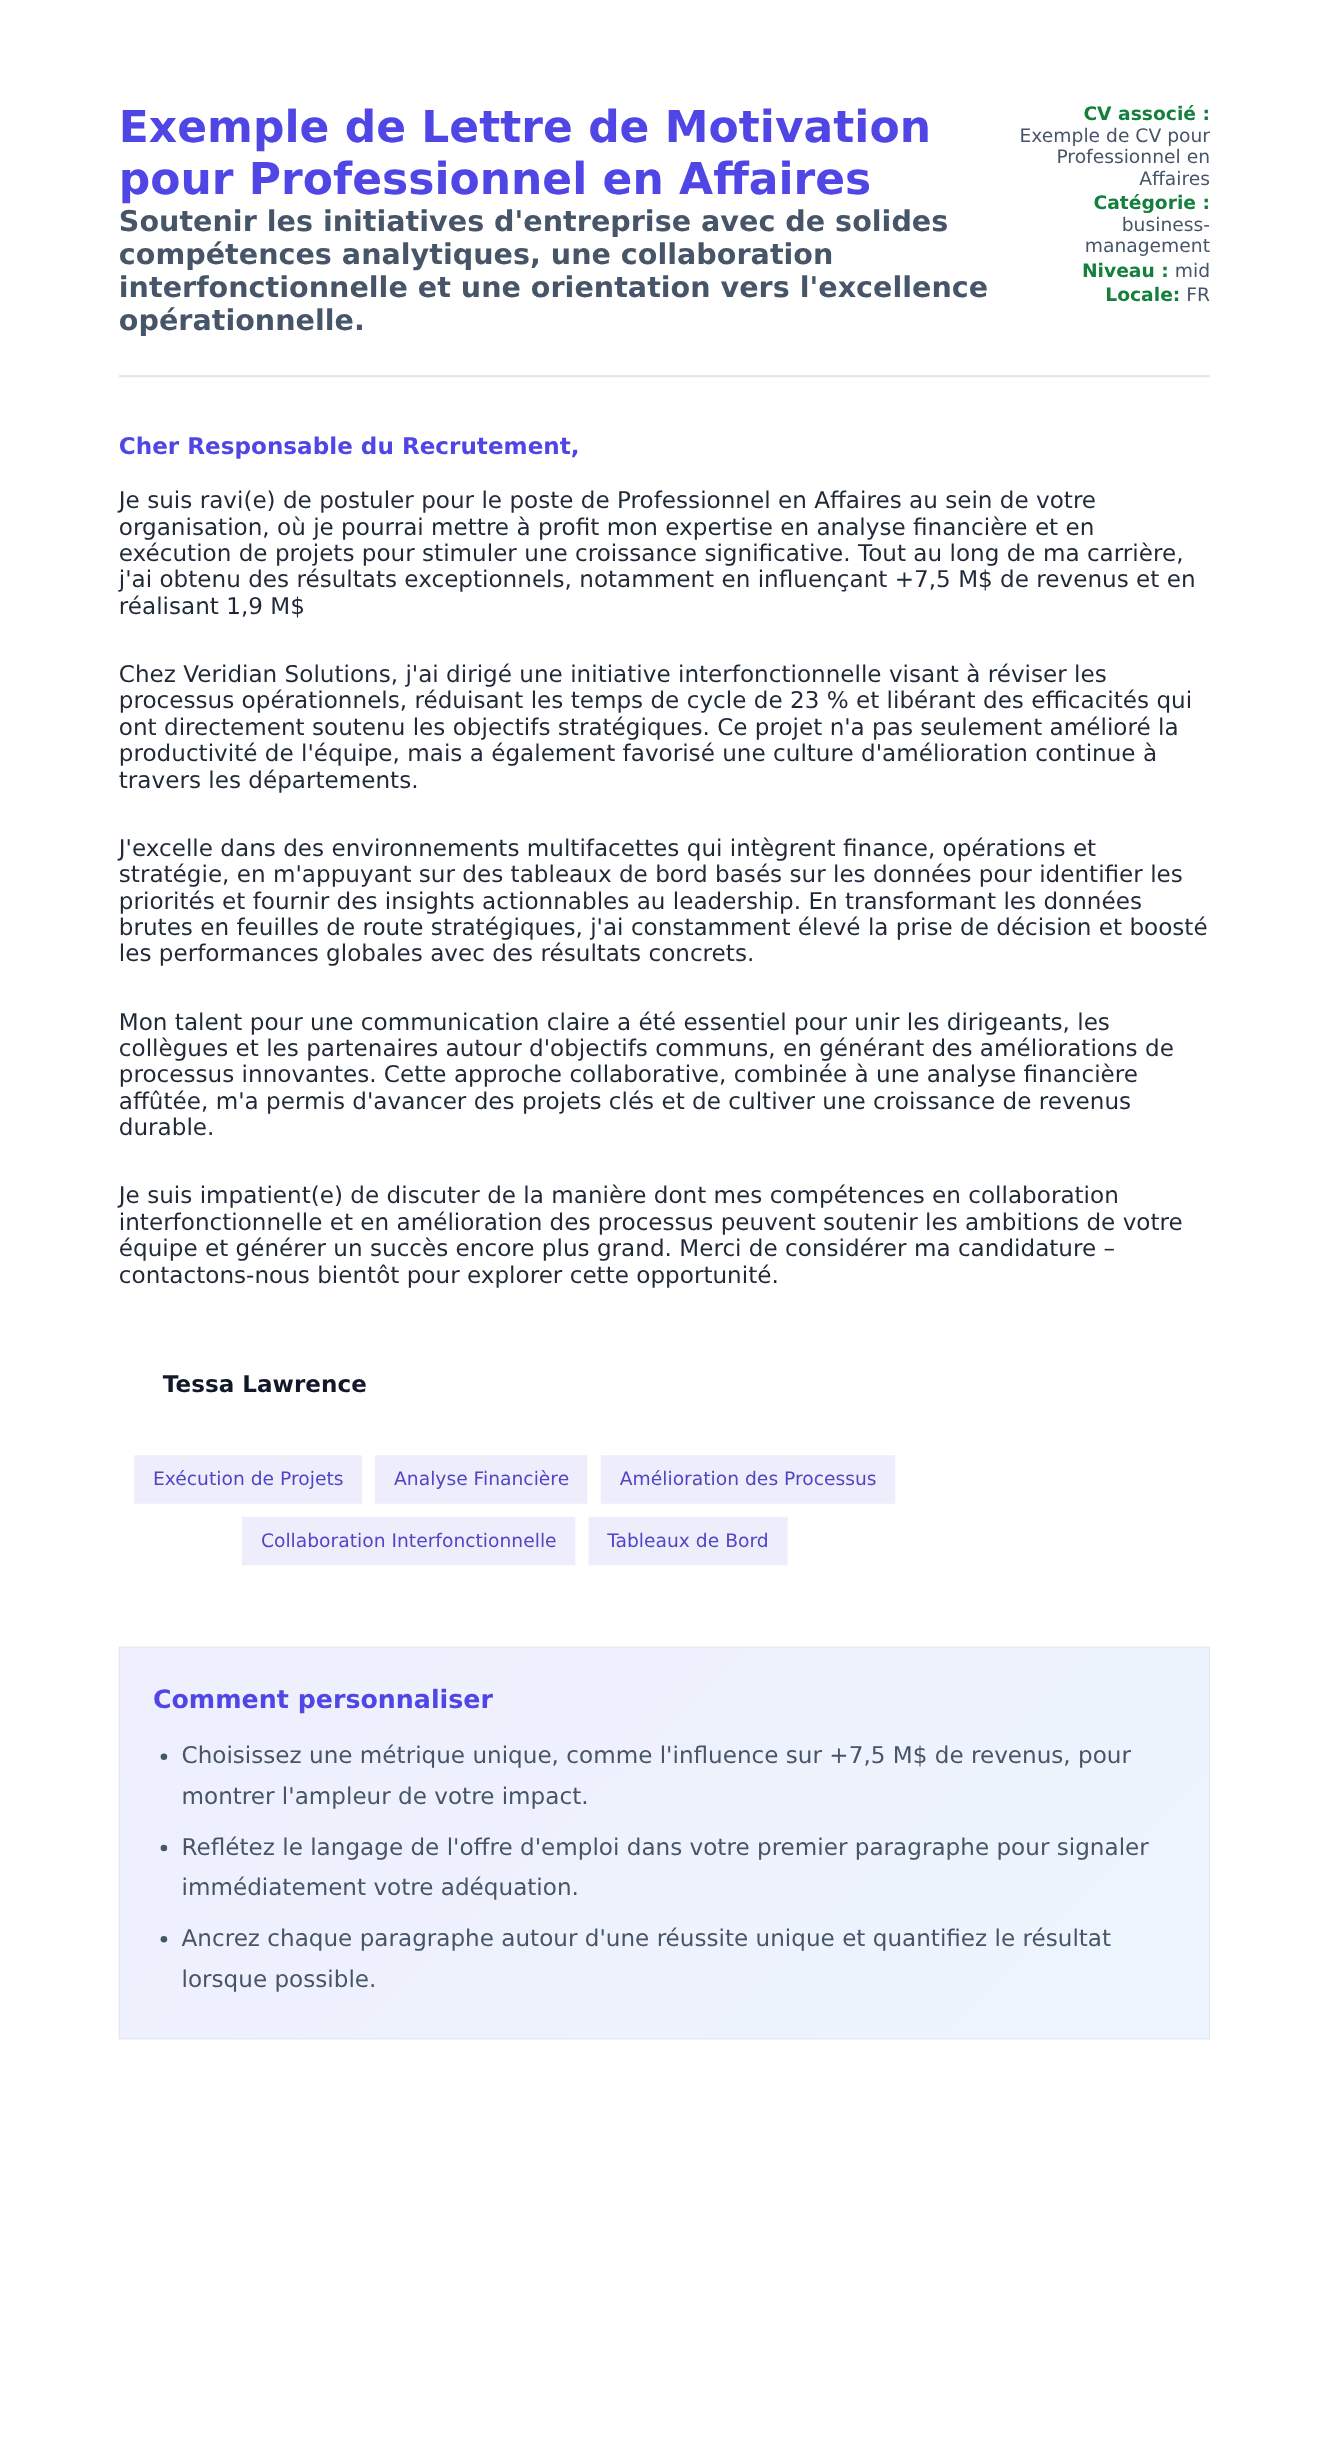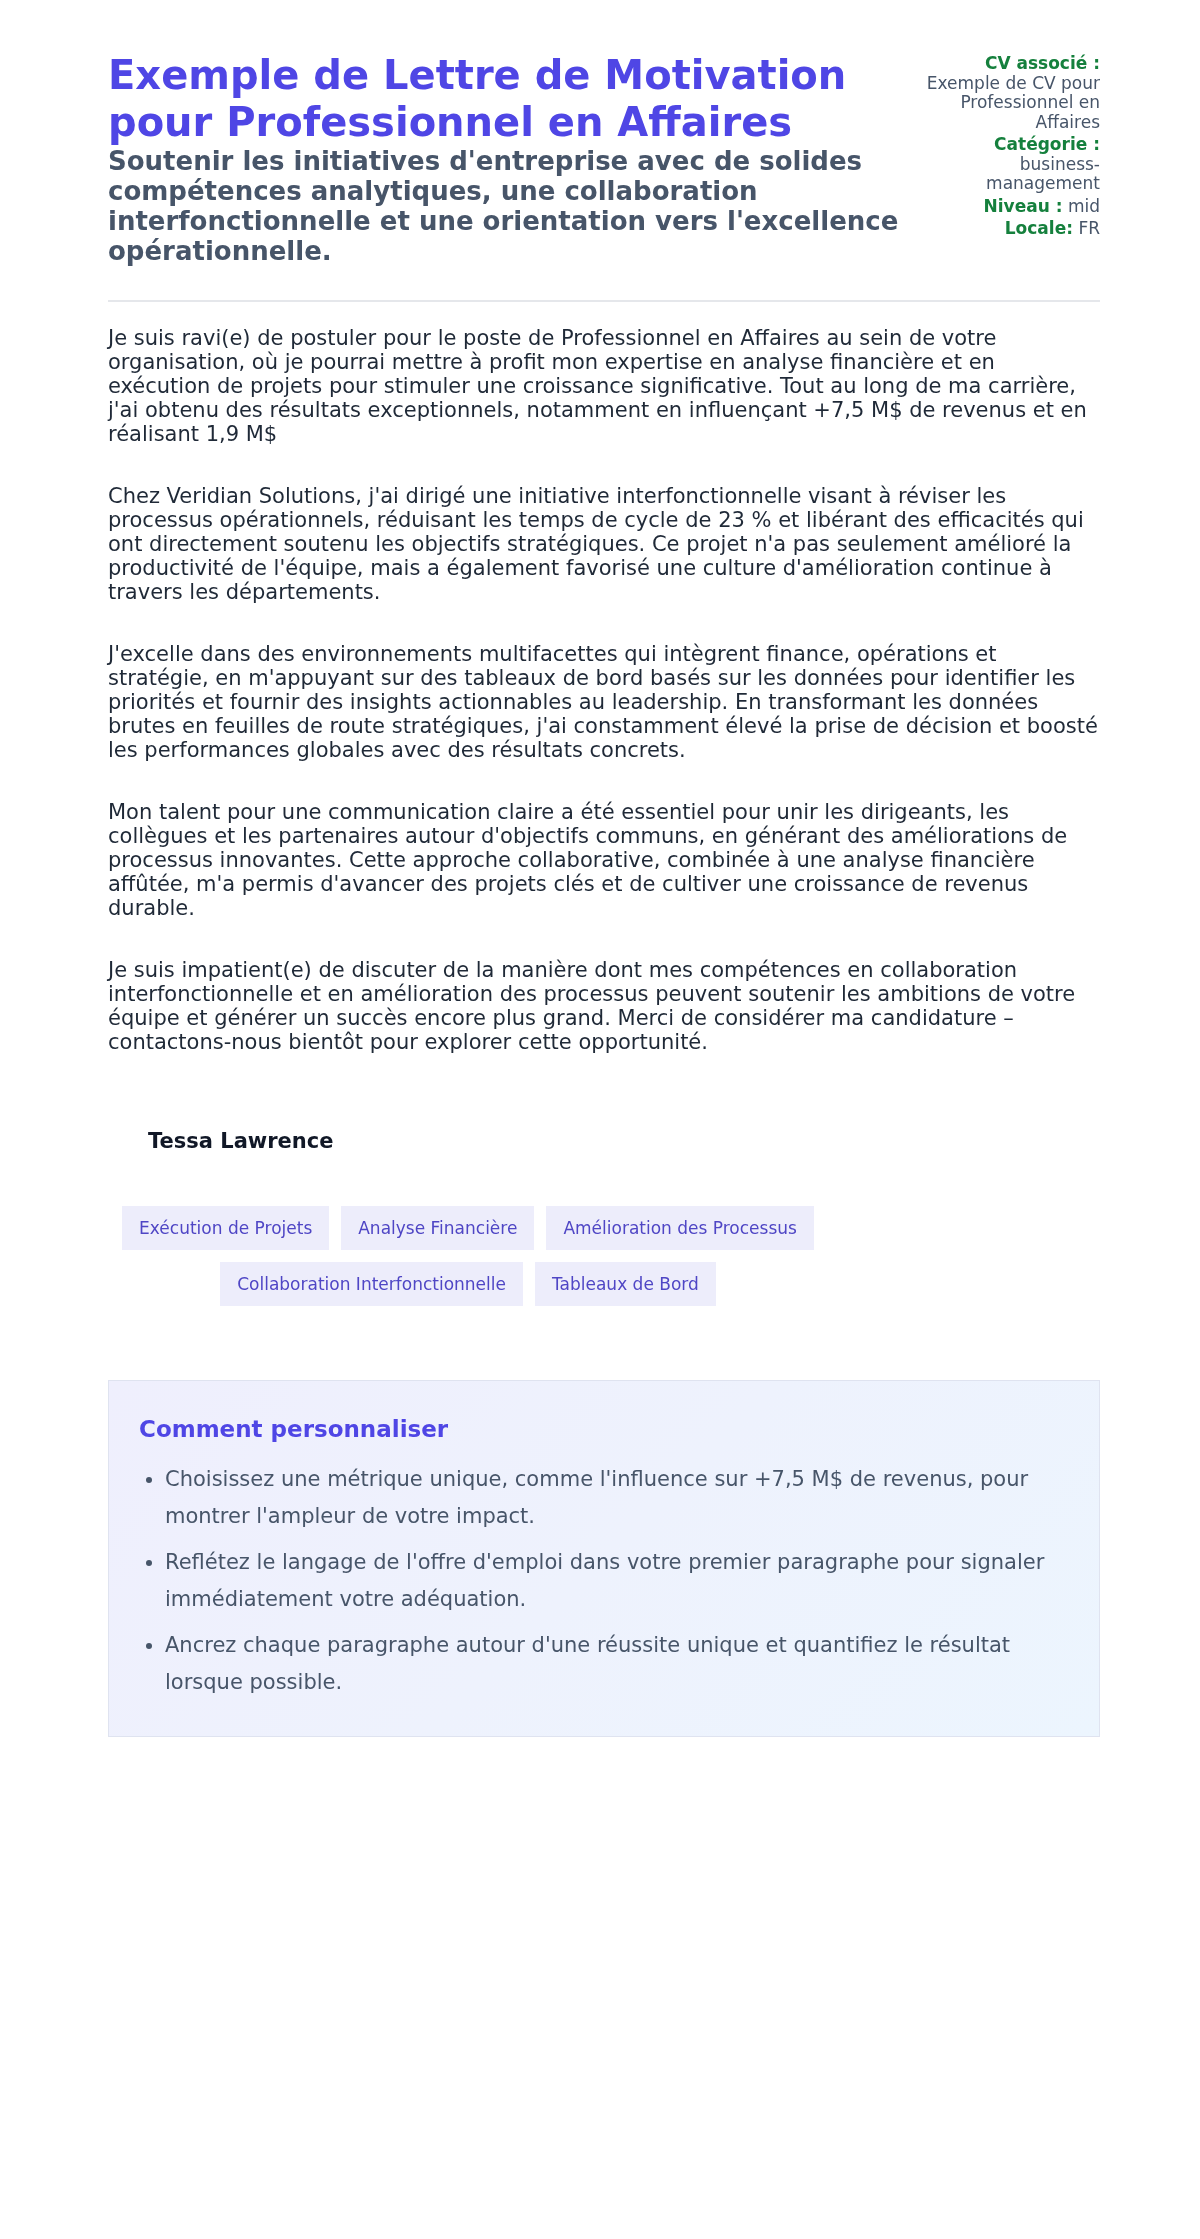--- a/index.html
+++ b/index.html
@@ -10,21 +10,21 @@
     body {
       width: 1200px;
       min-height: 2239px;
       font-family: "DejaVu Sans", sans-serif;
       color: #1f2937;
     }
     .page {
       position: relative;
       width: 992px;
       margin: 0 auto;
-      padding-top: 52px;
+      padding-top: 93px;
       padding-left: 0;
       box-sizing: border-box;
       left: 4px;
     }
     .header {
       display: flex;
       justify-content: space-between;
       align-items: flex-start;
     }
     .header-left {
@@ -168,20 +168,21 @@
       <div class="meta-row">
         <span class="meta-label">Locale:</span>
         <span>FR</span>
       </div>
     </aside>
   </header>
 
   <hr class="divider">
 
   <section>
+    <p class="greeting">Cher Responsable du Recrutement,</p>
     <p class="body-para">Je suis ravi(e) de postuler pour le poste de Professionnel en Affaires au sein de votre organisation, où je pourrai mettre à profit mon expertise en analyse financière et en exécution de projets pour stimuler une croissance significative. Tout au long de ma carrière, j'ai obtenu des résultats exceptionnels, notamment en influençant +7,5 M$ de revenus et en réalisant 1,9 M$</p>
     <p class="body-para">Chez Veridian Solutions, j'ai dirigé une initiative interfonctionnelle visant à réviser les processus opérationnels, réduisant les temps de cycle de 23 % et libérant des efficacités qui ont directement soutenu les objectifs stratégiques. Ce projet n'a pas seulement amélioré la productivité de l'équipe, mais a également favorisé une culture d'amélioration continue à travers les départements.</p>
     <p class="body-para">J'excelle dans des environnements multifacettes qui intègrent finance, opérations et stratégie, en m'appuyant sur des tableaux de bord basés sur les données pour identifier les priorités et fournir des insights actionnables au leadership. En transformant les données brutes en feuilles de route stratégiques, j'ai constamment élevé la prise de décision et boosté les performances globales avec des résultats concrets.</p>
     <p class="body-para">Mon talent pour une communication claire a été essentiel pour unir les dirigeants, les collègues et les partenaires autour d'objectifs communs, en générant des améliorations de processus innovantes. Cette approche collaborative, combinée à une analyse financière affûtée, m'a permis d'avancer des projets clés et de cultiver une croissance de revenus durable.</p>
     <p class="body-para">Je suis impatient(e) de discuter de la manière dont mes compétences en collaboration interfonctionnelle et en amélioration des processus peuvent soutenir les ambitions de votre équipe et générer un succès encore plus grand. Merci de considérer ma candidature – contactons-nous bientôt pour explorer cette opportunité.</p>
   </section>
 
   <section class="signature">
     <div class="sig-name">Tessa Lawrence</div>
   </section>

